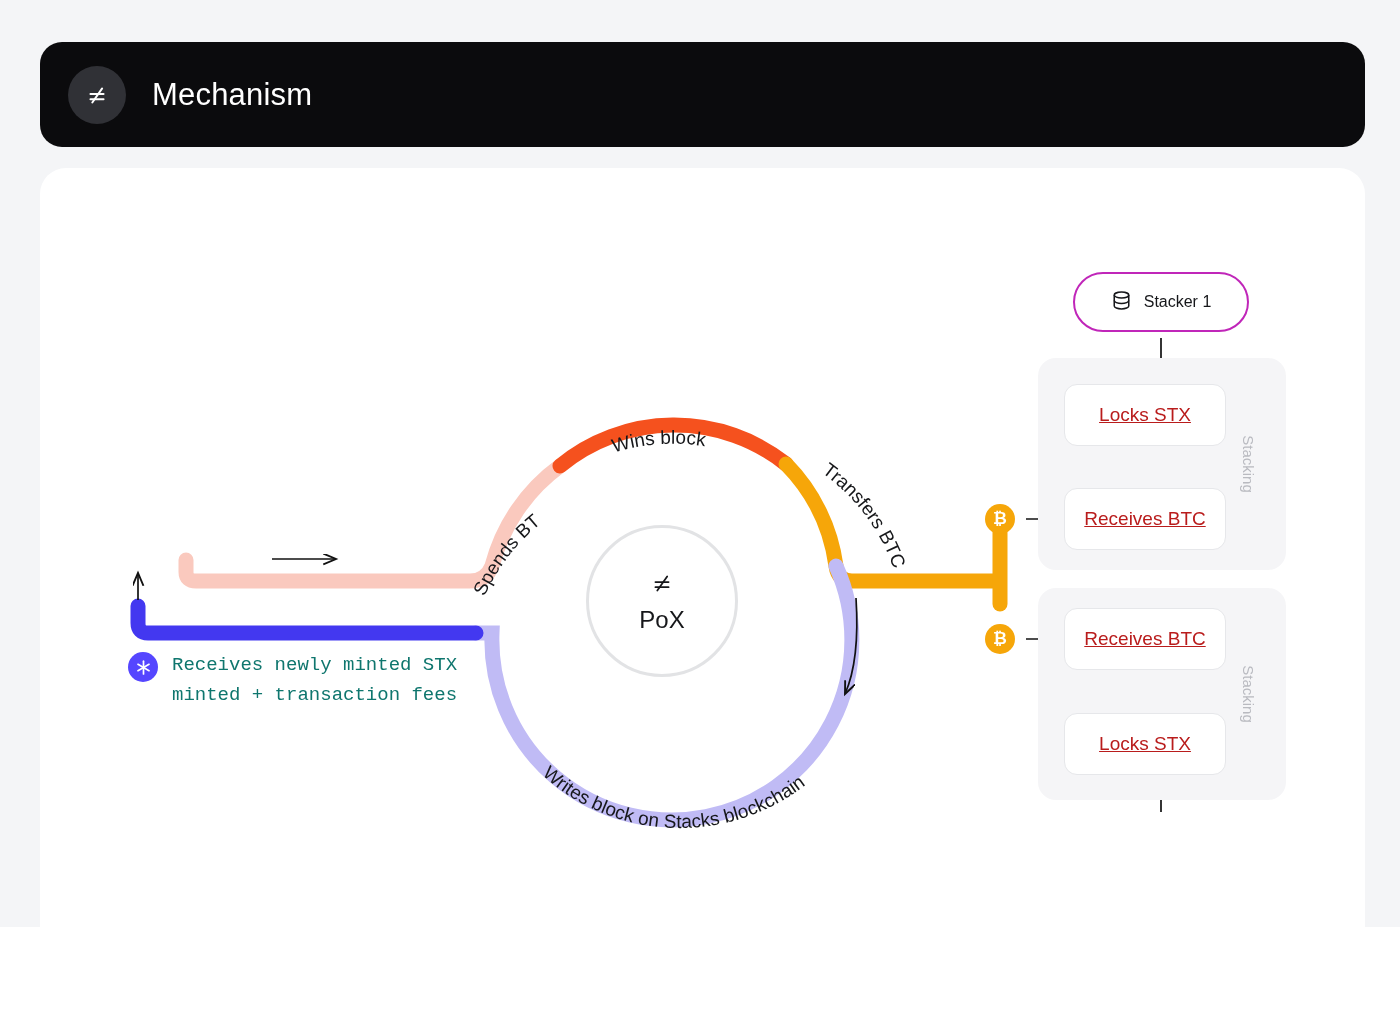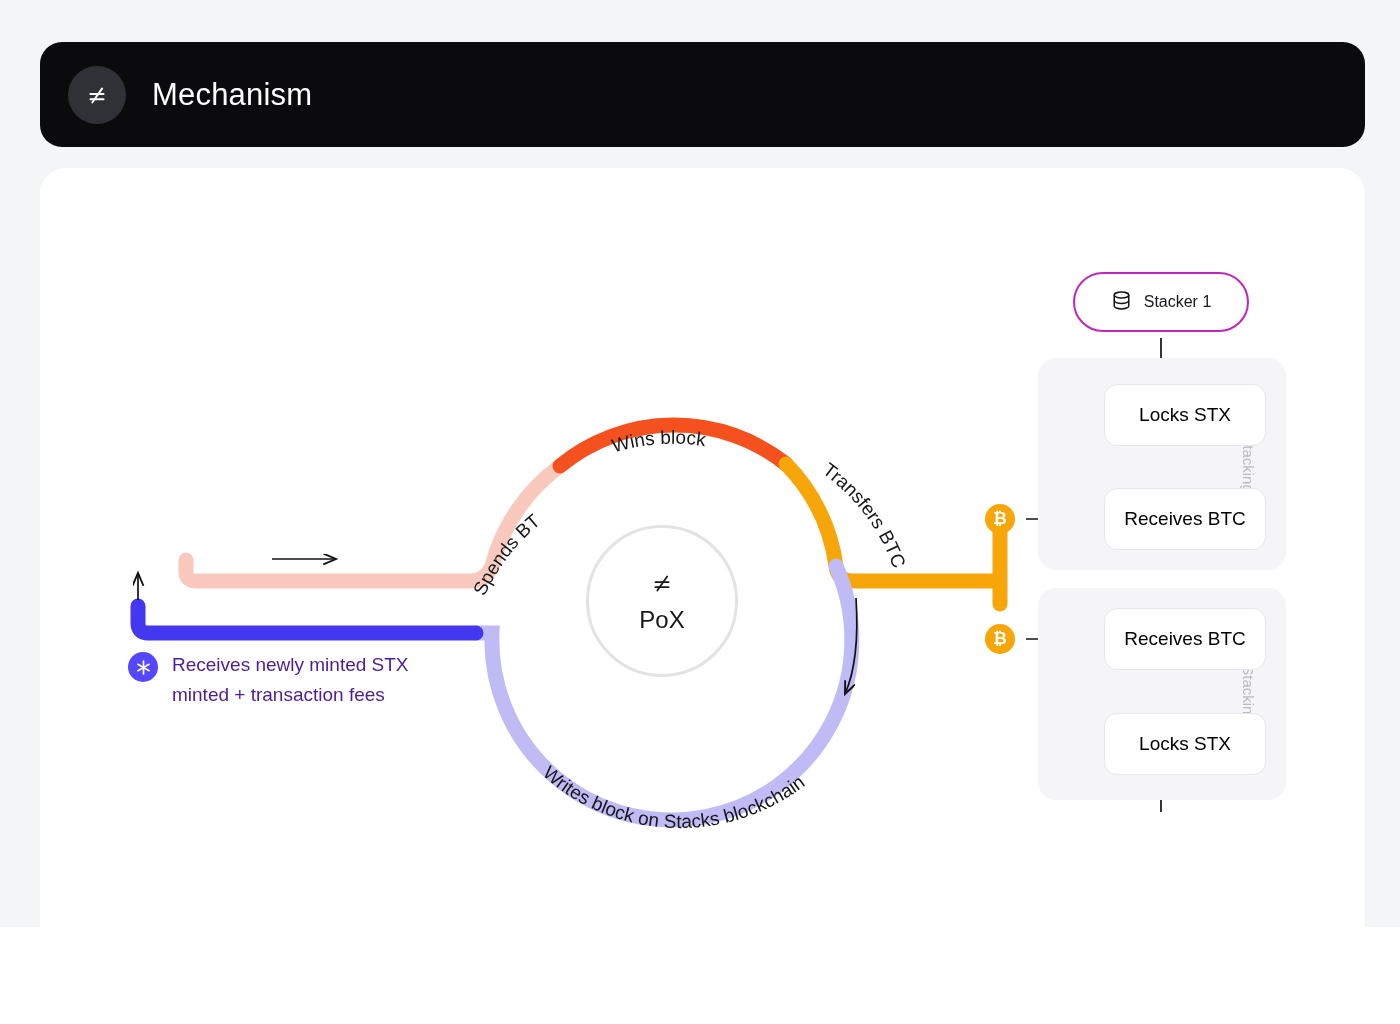--- a/index.html
+++ b/index.html
@@ -104,31 +104,32 @@
     right: 8px;
     top: 50%;
     transform: translateY(-50%) rotate(90deg);
     transform-origin: center;
     color: #b9bac0;
     font-size: 15px;
     white-space: nowrap;
   }
 
   .step-card {
-    left: 1104px;
+    left: 1064px;
     width: 162px;
     height: 62px;
     background: #ffffff;
     border: 1.5px solid #e6e7ea;
     border-radius: 13px;
     display: flex;
     align-items: center;
     justify-content: center;
     font-size: 19px;
-    color: #000000;
+    color: #b91c1c;
+    text-decoration: underline;
   }
   .c-lock1 { top: 384px; }
   .c-btc1  { top: 488px; }
   .c-btc2  { top: 608px; }
   .c-lock2 { top: 713px; }
 
   
   .btc-coin {
     width: 30px; height: 30px;
     border-radius: 50%;
@@ -156,22 +157,23 @@
   .stx-badge {
     width: 30px; height: 30px;
     border-radius: 50%;
     background: #5546ff;
     display: flex; align-items: center; justify-content: center;
     flex: none;
     margin-top: 2px;
   }
   .stx-text {
     font-size: 19px;
-    color: #4c1d95;
+    color: #0f766e;
     line-height: 30px;
+    font-family: Liberation Mono, monospace;
   }
 
   
   .pox {
     left: 586px;
     top: 525px;
     width: 152px;
     height: 152px;
     border-radius: 50%;
     border: 3px solid #e2e3e5;

